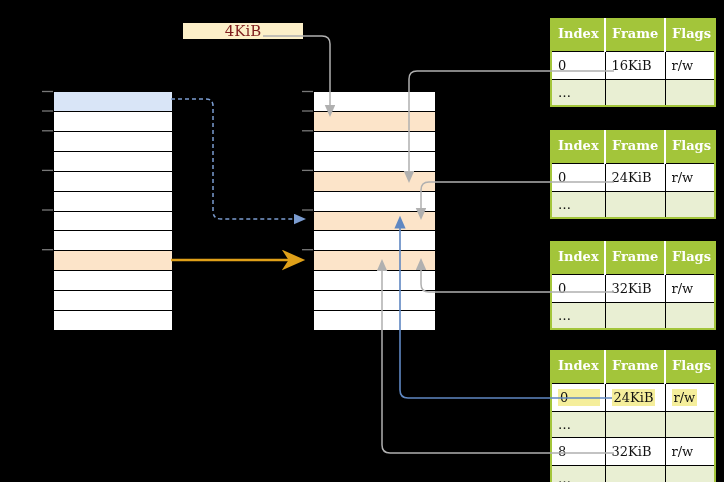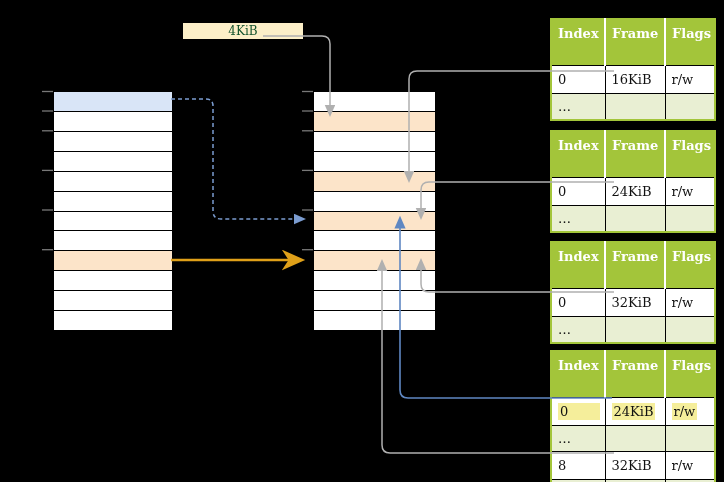--- a/index.html
+++ b/index.html
@@ -22,43 +22,43 @@
   }
   .mrow{flex:1;border-top:1px solid #000;background:#fff;}
   .mrow:first-child{border-top:none;}
   .mrow.blue{background:#d9e5f7;}
   .mrow.orange{background:#fce4c9;}
   
   .sizebox{
     position:absolute;
     left:183px;top:23px;width:120px;height:16px;
     background:#fcefc8;
-    color:#14532d;
-    font-size:12px;
+    color:#7f1d1d;
+    font-size:15px;
     text-align:center;line-height:16px;
     z-index:1;
   }
   
   table.ptable{
     position:absolute;
     border-collapse:collapse;
     border:2px solid #a3c53a;
     background:#fff;
     font-size:13px;
     color:#111;
     z-index:1;
   }
   table.ptable th{
     background:#a3c53a;
     color:#fff;
     font-weight:bold;
     font-size:13px;
     text-align:left;
     height:27px;
-    padding:0 0 18px 6px;
+    padding:0 0 4px 6px;
     border-left:2px solid #fff;
   }
   table.ptable th:first-child{border-left:none;}
   table.ptable td{
     border:1px solid #000;
     height:27px;
     padding:0 0 0 6px;
     background:#fff;
   }
   table.ptable col.c-index{width:54px;}

